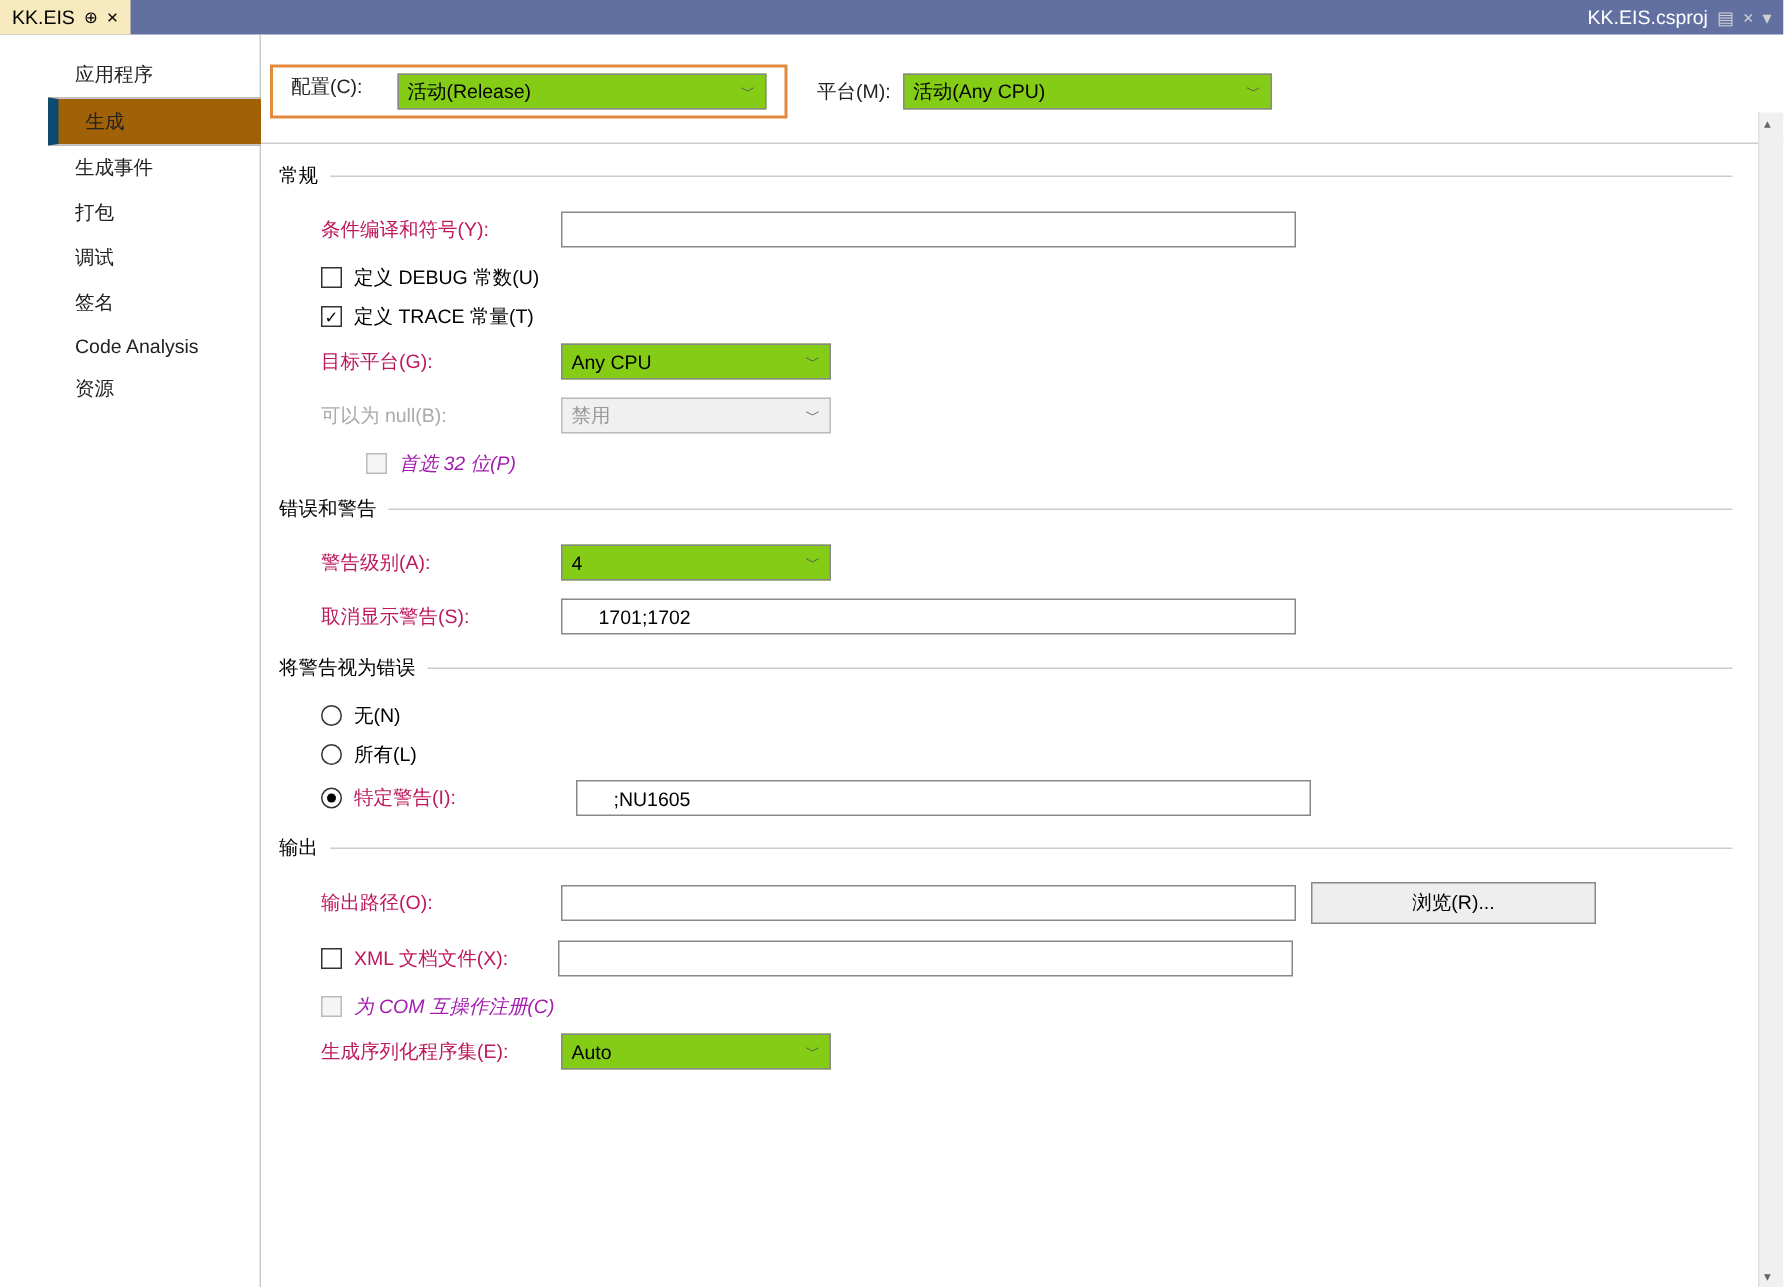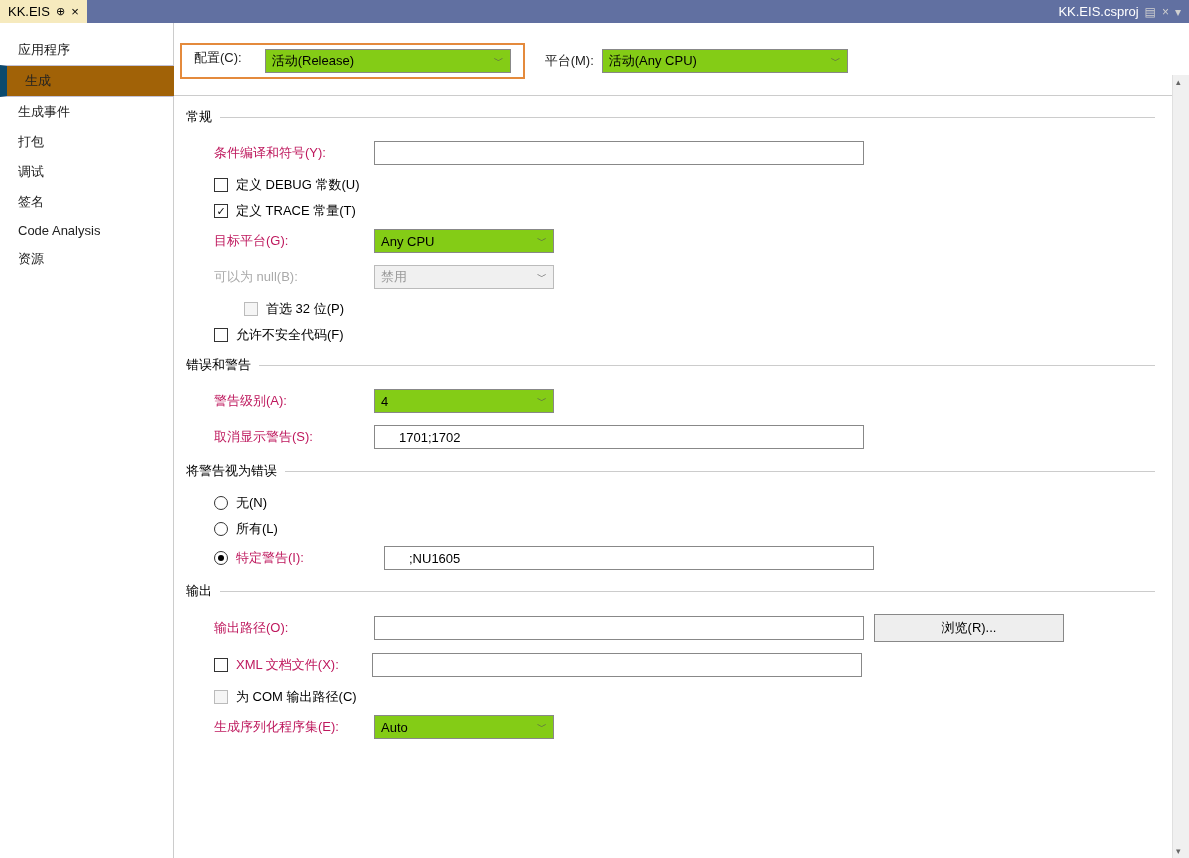--- a/index.html
+++ b/index.html
@@ -8,21 +8,21 @@
 .top-bar { height: 23px; background: #6170a1; display: flex; align-items: stretch; }
 .tab { background: #f6eabe; color: #000; padding: 2px 8px; display: flex; align-items: center; gap: 6px; }
 .tab-close { font-family: sans-serif; cursor: pointer; }
 .pin-icon { font-size: 11px; }
 .top-bar .spacer { flex: 1; }
 .top-right { color: #fff; display: flex; align-items: center; gap: 6px; padding-right: 8px; }
 .top-right .gray { color: #d0d0d0; font-size: 12px; }
 
 .main { display: flex; height: 835px; }
 
-.sidebar { width: 174px; border-right: 1px solid #ccc; padding-top: 12px; padding-bottom: 12px; }
+.sidebar { width: 174px; border-right: 1px solid #ccc; padding-top: 12px; padding-bottom: 12px; padding-left: 32px; }
 .sidebar-item { padding: 6px 18px; cursor: pointer; color: #222; }
 .sidebar-item.active { background: #a16207; border: 1px solid #c2c2d8; border-right: none; border-left: 7px solid #0c4a6e; margin-right: -1px; }
 
 .content-wrap { flex: 1; position: relative; }
 .content { padding-top: 20px; overflow-y: auto; height: 100%; }
 .scrollbar { position:absolute; right:0; top:52px; bottom:0; width:17px; background:#f0f0f0; border-left:1px solid #e0e0e0;}
 .scrollbar:before{content:"▴"; position:absolute; top:2px; left:3px; font-size:9px; color:#666;}
 .scrollbar:after{content:"▾"; position:absolute; bottom:2px; left:3px; font-size:9px; color:#666;}
 
 .config-row { display: flex; align-items: center; gap: 8px; padding: 0 0 16px 12px; border-bottom:1px solid #ccc; margin-bottom: 6px;}
@@ -42,21 +42,21 @@
 .form-row { display: flex; align-items: center; margin-bottom: 10px; min-height: 26px; }
 .form-label { width: 160px; color: #be185d; }
 .form-label.disabled { color: #aaa; }
 .text-input { border: 1px solid #888; height: 24px; padding: 2px 24px; background: #fff; }
 .text-input.w490 { width: 490px; }
 
 .checkbox-row { display: flex; align-items: center; gap: 8px; margin-bottom: 8px; padding-left: 0; }
 .chk { width: 14px; height: 14px; border: 1px solid #333; display: inline-flex; align-items: center; justify-content: center; font-size: 11px; cursor: pointer; background:#fff;}
 .chk.disabled { border-color:#bbb; cursor:default; background:#f5f5f5;}
 .chk.checked:before { content: "✓"; color: #000; }
-.chk-label.disabled { color:#000000; }
+.chk-label.disabled { color:#a21caf;font-style:italic; }
 
 .radio-row { display: flex; align-items: center; gap: 8px; margin-bottom: 8px; }
 .radio { width: 14px; height: 14px; border: 1px solid #333; border-radius: 50%; display: inline-flex; align-items:center; justify-content:center; cursor:pointer; background:#fff;}
 .radio.checked:before { content:""; width:6px; height:6px; background:#000; border-radius:50%; }
 
 .btn { height: 28px; padding: 0 20px; background:#eee; border:1px solid #888; cursor:pointer; margin-left:10px; width:190px; text-align:center; line-height:26px;}
 </style>
 </head>
 <body>
 
@@ -134,24 +134,20 @@
             <span class="form-label disabled">可以为 null(B):</span>
             <div class="combo mid disabled">
               <span>禁用</span>
               <span class="arrow">﹀</span>
             </div>
           </div>
           <div class="checkbox-row" style="padding-left:30px">
             <span class="chk disabled"></span>
             <span class="chk-label disabled">首选 32 位(P)</span>
           </div>
-          <div class="checkbox-row">
-            <span class="chk"></span>
-            <span>允许不安全代码(F)</span>
-          </div>
         </div>
       </div>
 
       <div class="section">
         <div class="section-header">
             <span>错误和警告</span>
             <div class="line"></div>
           </div>
         <div class="section-body">
           <div class="form-row">
@@ -201,21 +197,21 @@
             <input class="text-input w490" value="" style="">
             <div class="btn"><span>浏览(R)...</span></div>
           </div>
           <div class="form-row">
             <span class="chk" style="margin-right:8px"></span>
             <span class="form-label" style="width:136px">XML 文档文件(X):</span>
             <input class="text-input w490" value="" style="">
           </div>
           <div class="checkbox-row">
             <span class="chk disabled"></span>
-            <span class="chk-label disabled">为 COM 输出路径(C)</span>
+            <span class="chk-label disabled">为 COM 互操作注册(C)</span>
           </div>
           <div class="form-row">
             <span class="form-label">生成序列化程序集(E):</span>
             <div class="combo mid">
               <span>Auto</span>
               <span class="arrow">﹀</span>
             </div>
           </div>
         </div>
       </div>

